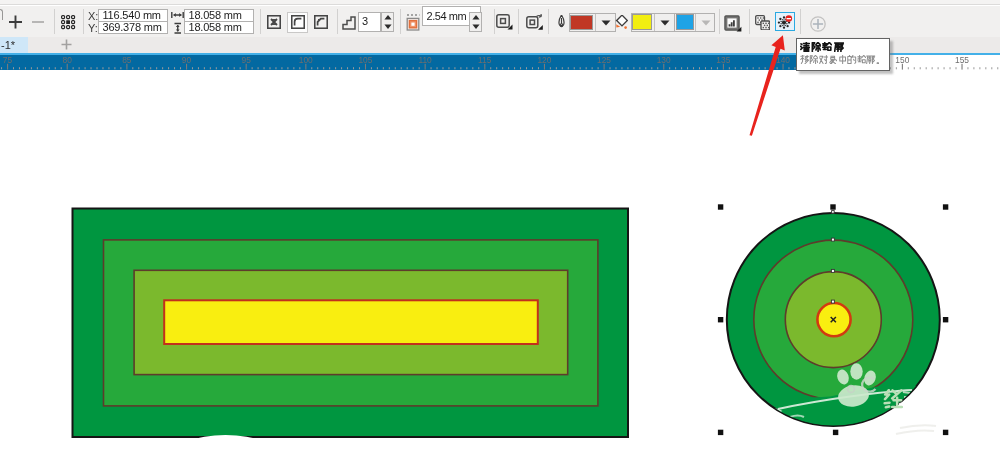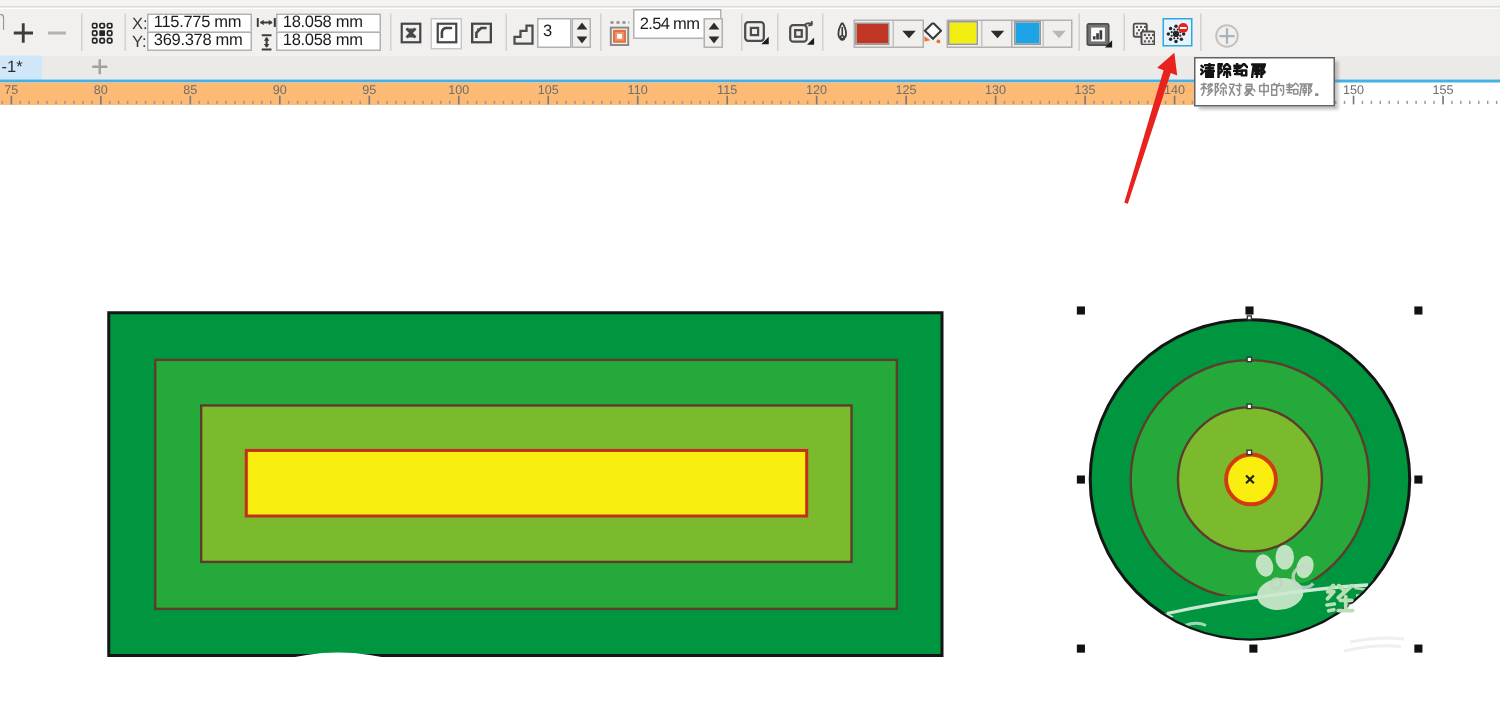--- a/index.html
+++ b/index.html
@@ -28,21 +28,21 @@
       <rect x="0.6" y="5.6" width="3" height="3" rx="1" fill="none" stroke="#262626" stroke-width="1.15"></rect>
       <rect x="5.2" y="5.2" width="3.8" height="3.8" rx="0.5" fill="#262626"></rect>
       <rect x="10.6" y="5.6" width="3" height="3" rx="1" fill="none" stroke="#262626" stroke-width="1.15"></rect>
       <rect x="0.6" y="10.6" width="3" height="3" rx="1" fill="none" stroke="#262626" stroke-width="1.15"></rect>
       <rect x="5.6" y="10.6" width="3" height="3" rx="1" fill="none" stroke="#262626" stroke-width="1.15"></rect>
       <rect x="10.6" y="10.6" width="3" height="3" rx="1" fill="none" stroke="#262626" stroke-width="1.15"></rect>
     </svg>
 <div class="sep" style="left:82.5px"></div>
 <div class="abs" style="left:88px;top:9.5px;width:10px;height:11px;font-size:11px;color:#3a3a3a">X:</div>
 <div class="abs" style="left:88px;top:22px;width:10px;height:11px;font-size:11px;color:#3a3a3a">Y:</div>
-<div class="fld" style="left:98px;top:8.5px;width:69.5px;height:13px">115.775 mm</div>
+<div class="fld" style="left:98px;top:8.5px;width:69.5px;height:13px">116.540 mm</div>
 <div class="fld" style="left:98px;top:20.5px;width:69.5px;height:13px">369.378 mm</div>
 <svg class="abs" style="left:170.5px;top:12px" width="13" height="22">
 <path d="M0.8 0 V6 M12.2 0 V6 M2.6 3 H10.4" stroke="#3c3c3c" stroke-width="1.4"></path>
 <path d="M2.4 3 L4.8 1.1 V4.9 Z M10.6 3 L8.2 1.1 V4.9 Z" fill="#3c3c3c"></path>
 <path d="M3.5 11.5 H10 M3.5 21 H10 M6.75 13.2 V19.3" stroke="#3c3c3c" stroke-width="1.4"></path>
 <path d="M6.75 12.7 L4.9 15.1 H8.6 Z M6.75 19.8 L4.9 17.4 H8.6 Z" fill="#3c3c3c"></path>
 </svg>
 <div class="fld" style="left:184px;top:8.5px;width:69.5px;height:13px">18.058 mm</div>
 <div class="fld" style="left:184px;top:20.5px;width:69.5px;height:13px">18.058 mm</div>
 <div class="sep" style="left:259.5px"></div>
@@ -184,21 +184,21 @@
 <circle cx="8" cy="8" r="7.2" fill="none" stroke="#c3c2c1" stroke-width="1.3"></circle>
 <path d="M8 2.9 V13.1 M2.9 8 H13.1" stroke="#aab3bc" stroke-width="1.5"></path>
 </svg>
 <div class="abs" style="left:0;top:36.5px;width:1000px;height:16px;background:#eceae9"></div>
 <div class="abs" style="left:0;top:36.5px;width:28px;height:16px;background:#cfe7f8"></div>
 <div class="abs" style="left:1px;top:39px;font-size:11px;color:#2c2c2c">-1*</div>
 <svg class="abs" style="left:61px;top:39px" width="11" height="11">
 <path d="M5.5 0.5 V10.5 M0.5 5.5 H10.5" stroke="#a2a1a0" stroke-width="1.6"></path>
 </svg>
 <div class="abs" style="left:0;top:52.5px;width:1000px;height:2.2px;background:#43b0e8"></div>
-<div class="abs" style="left:0;top:54.7px;width:812px;height:15.5px;background:#fdba74">
+<div class="abs" style="left:0;top:54.7px;width:812px;height:15.5px;background:#0369a1">
 <svg width="1000" height="16" style="position:absolute;left:0;top:0" font-family="Liberation Sans, sans-serif">
         <text x="7.53" y="7.6" font-size="8.4" fill="#6e6e6e" text-anchor="middle">75</text>
         <text x="67.18" y="7.6" font-size="8.4" fill="#6e6e6e" text-anchor="middle">80</text>
         <text x="126.84" y="7.6" font-size="8.4" fill="#6e6e6e" text-anchor="middle">85</text>
         <text x="186.49" y="7.6" font-size="8.4" fill="#6e6e6e" text-anchor="middle">90</text>
         <text x="246.14" y="7.6" font-size="8.4" fill="#6e6e6e" text-anchor="middle">95</text>
         <text x="305.79" y="7.6" font-size="8.4" fill="#6e6e6e" text-anchor="middle">100</text>
         <text x="365.44" y="7.6" font-size="8.4" fill="#6e6e6e" text-anchor="middle">105</text>
         <text x="425.10" y="7.6" font-size="8.4" fill="#6e6e6e" text-anchor="middle">110</text>
         <text x="484.75" y="7.6" font-size="8.4" fill="#6e6e6e" text-anchor="middle">115</text>

